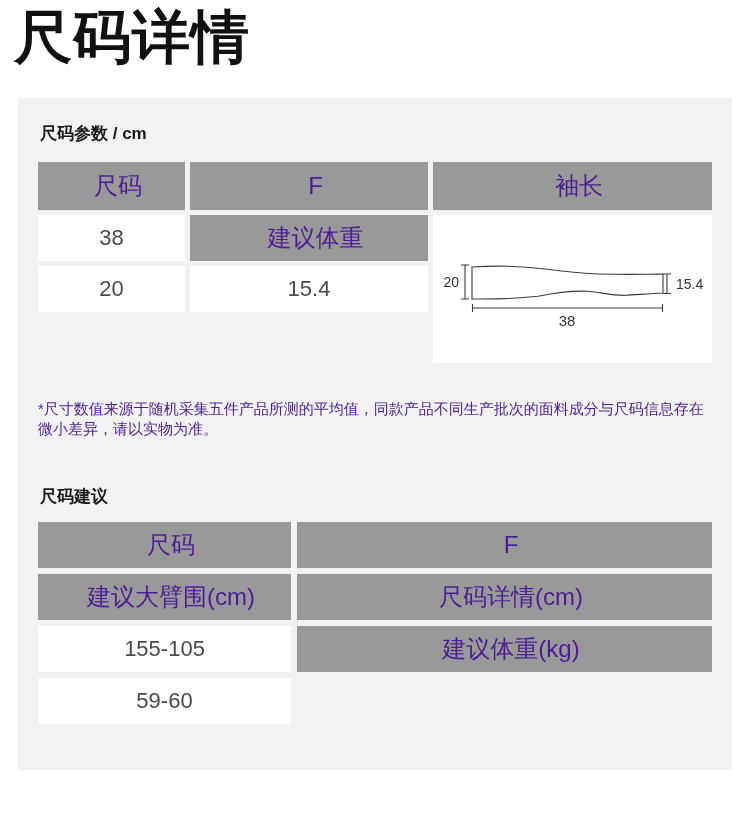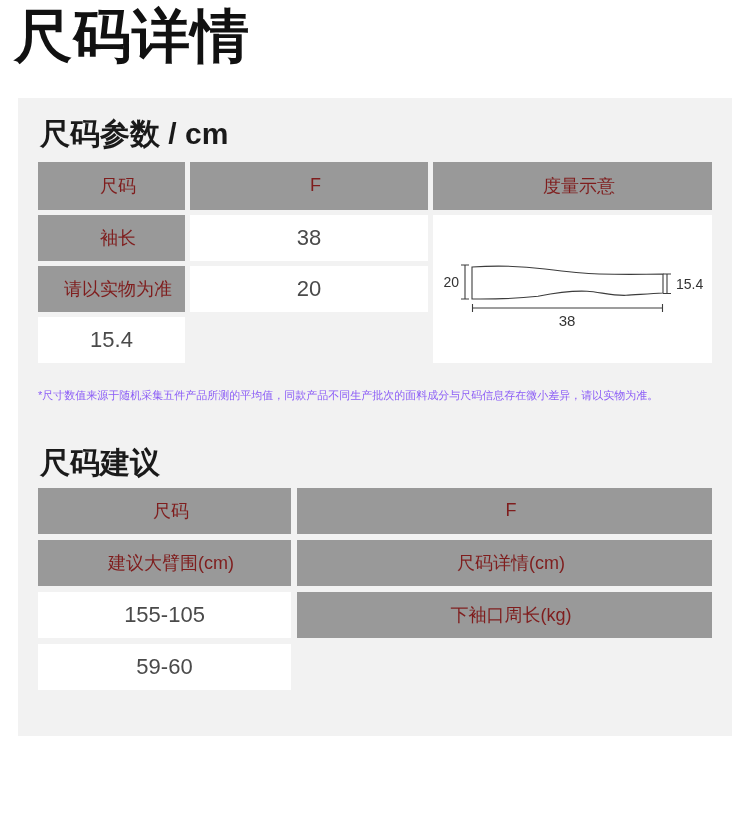--- a/index.html
+++ b/index.html
@@ -8,30 +8,29 @@
     background: #ffffff;
     font-family: "Liberation Sans", "DejaVu Sans", sans-serif;
   }
   .page-title {
     margin: 4px 0 0 14px;
     font-size: 58px;
     font-weight: 900;
     line-height: 1.15;
     color: #111111;
     letter-spacing: 1px;
-    font-family: Liberation Serif, serif;
   }
   .card {
     margin: 27px 18px 0 18px;
     width: 714px;
     background: #f2f2f2;
     padding: 22px 20px 46px 20px;
   }
   .section-title {
-    font-size: 30px;
+    font-size: 17px;
     font-weight: 600;
     line-height: 27px;
     color: #1a1a1a;
     margin: 0 0 15px 2px;
   }
   .params-table {
     display: grid;
     grid-template-columns: 147px 238px 1fr;
     grid-template-rows: 48px 46px 46px 46px;
     gap: 5px;
@@ -44,62 +43,61 @@
     margin-top: 12px;
   }
   .cell {
     display: flex;
     align-items: center;
     justify-content: center;
     text-align: center;
   }
   .cell-gray {
     background: #999999;
-    color: #7f1d1d;
-    font-size: 18px;
+    color: #4c1d95;
+    font-size: 24px;
     font-weight: 400;
     padding-left: 13px;
   }
   .cell-white {
     background: #ffffff;
     color: #4a4a4a;
     font-size: 22px;
     font-weight: 400;
   }
   .diagram-cell {
     background: #ffffff;
     grid-column: 3;
     grid-row: 2 / 5;
   }
   .diagram-cell svg { display: block; width: 100%; height: 100%; }
   .disclaimer {
-    margin-top: 22px;
-    font-size: 11px;
+    margin-top: 36px;
+    font-size: 15px;
     line-height: 20px;
-    color: #8b5cf6;
+    color: #4c1d95;
   }
   .section-title.second { margin-top: 44px; margin-bottom: 8px; }
   svg text {
     font-family: "Liberation Sans", "DejaVu Sans", sans-serif;
     fill: #333333;
   }
 </style>
 </head>
 <body>
 
 <h1 class="page-title">尺码详情</h1>
 
 <div class="card">
 
   <h2 class="section-title">尺码参数 / cm</h2>
 
   <div class="params-table">
     <div class="cell cell-gray">尺码</div>
     <div class="cell cell-gray">F</div>
-    <div class="cell cell-gray">度量示意</div>
 
     <div class="cell cell-gray">袖长</div>
     <div class="cell cell-white">38</div>
 
     <div class="diagram-cell">
       <svg viewBox="0 0 279 148" preserveAspectRatio="xMidYMid meet">
         <path d="M 39 52
                  C 62 50.5, 92 51.5, 112 54
                  C 134 56.8, 148 58.5, 166 59
                  C 190 59.6, 216 59.3, 230 59
@@ -117,36 +115,36 @@
         </g>
         <g stroke="#3c3c3c" stroke-width="1.1">
           <path d="M 39.5 89 V 97 M 39.5 93 H 229.5 M 229.5 89 V 97" fill="none"></path>
         </g>
         <text x="26" y="72" font-size="14" text-anchor="end">20</text>
         <text x="243" y="74" font-size="14" text-anchor="start">15.4</text>
         <text x="134" y="111" font-size="15" text-anchor="middle">38</text>
       </svg>
     </div>
 
-    <div class="cell cell-gray">请以实物为准</div>
+    <div class="cell cell-gray">建议体重</div>
     <div class="cell cell-white">20</div>
 
     <div class="cell cell-white">15.4</div>
   </div>
 
   <p class="disclaimer">*尺寸数值来源于随机采集五件产品所测的平均值，同款产品不同生产批次的面料成分与尺码信息存在微小差异，请以实物为准。</p>
 
   <h2 class="section-title second">尺码建议</h2>
 
   <div class="suggest-table">
     <div class="cell cell-gray">尺码</div>
     <div class="cell cell-gray">F</div>
 
     <div class="cell cell-gray">建议大臂围(cm)</div>
 
     <div class="cell cell-gray">尺码详情(cm)</div>
     <div class="cell cell-white">155-105</div>
 
-    <div class="cell cell-gray">下袖口周长(kg)</div>
+    <div class="cell cell-gray">建议体重(kg)</div>
     <div class="cell cell-white">59-60</div>
   </div>
 
 </div>
 
 </body></html>

